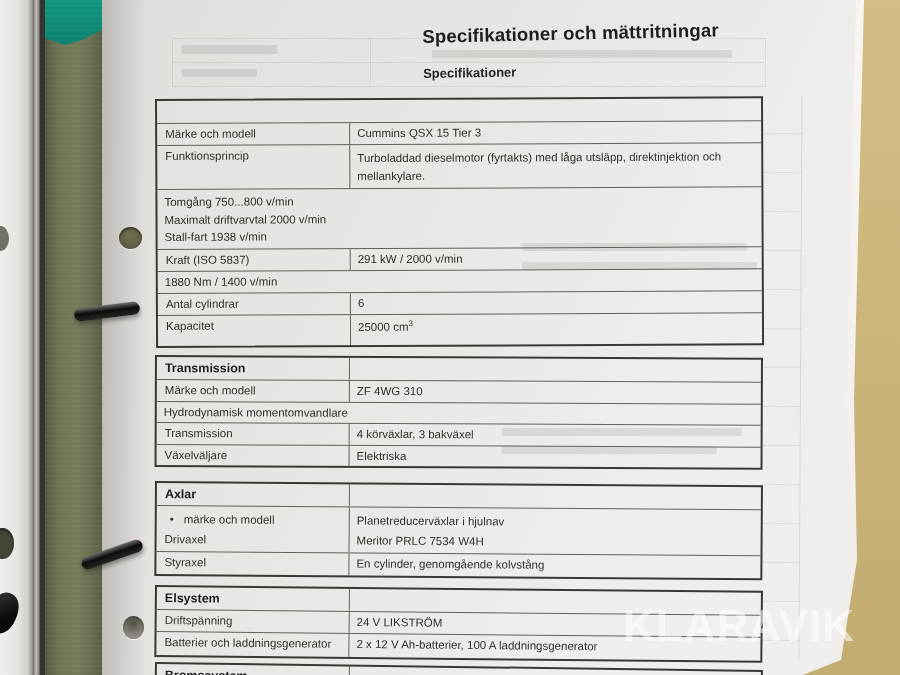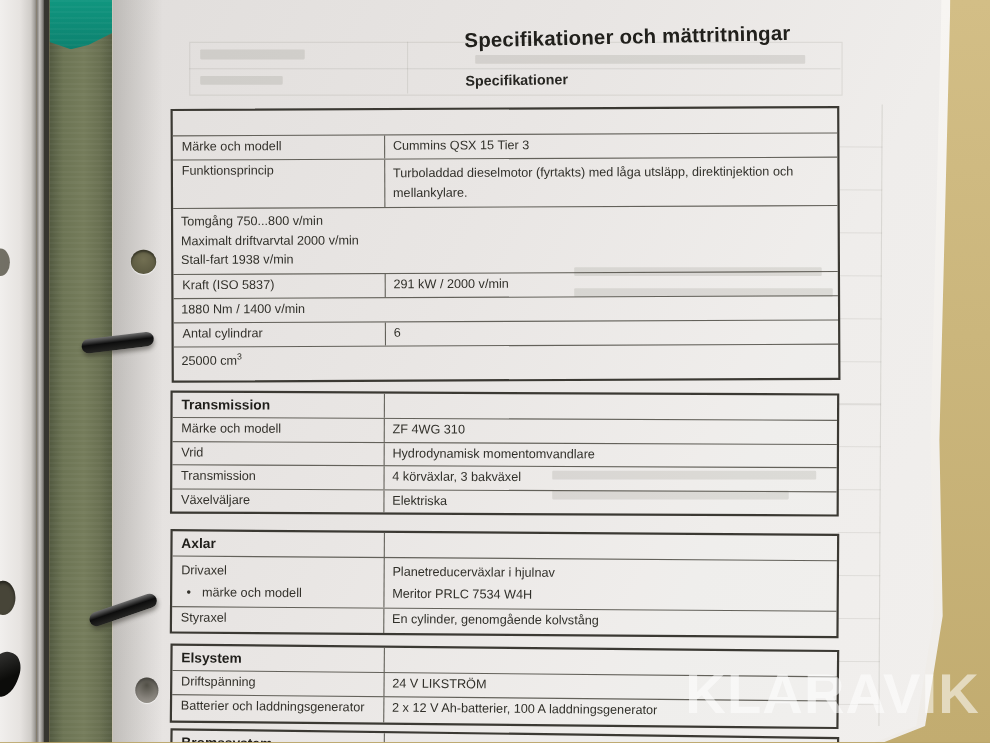--- a/index.html
+++ b/index.html
@@ -74,21 +74,21 @@
   .lbl{width:193px;flex:none;border-right:1px solid #63615a;box-sizing:border-box;
       padding:4px 6px 2px 8px;font-size:11.5px;color:#33312b;}
   .val{flex:1;box-sizing:border-box;padding:4px 6px 2px 7px;font-size:11.5px;color:#31302a;}
   .t-row.head .lbl{font-size:12.5px;font-weight:bold;color:#1f1e1a;padding-top:4px;}
   .mline{line-height:17.5px;}
   .wrapv{line-height:18px;max-width:392px;}
   .sub-lbl{line-height:19.5px;}
   .bullet{display:inline-block;width:14px;padding-left:5px;}
   sup{font-size:8px;}
 
-  .watermark{position:absolute;left:623px;top:601px;z-index:40;font-size:51px;font-weight:bold;
+  .watermark{position:absolute;left:623px;top:601px;z-index:40;font-size:44px;font-weight:bold;
       letter-spacing:1px;color:rgba(255,255,255,.55);white-space:nowrap;}
 </style>
 </head>
 <body>
 
 <div class="scene">
 
   <div class="left-pages">
     <div class="lp-hole-top"></div>
     <div class="lp-hole"></div>
@@ -145,37 +145,37 @@
           <div class="val">291 kW / 2000 v/min</div>
         </div>
         <div class="t-row" style="min-height:22px;">
           <div class="val">1880 Nm / 1400 v/min</div>
         </div>
         <div class="t-row" style="min-height:22px;">
           <div class="lbl">Antal cylindrar</div>
           <div class="val">6</div>
         </div>
         <div class="t-row" style="min-height:31px;">
+          <div class="lbl">Kapacitet</div>
           <div class="val"><span>25000 cm</span><sup>3</sup></div>
         </div>
       </div>
     </div>
 
     <div class="tbl-wrap" style="top:355px;transform:rotate(.25deg);">
       <div class="spec-table">
         <div class="t-row head" style="min-height:22px;">
           <div class="lbl">Transmission</div>
           <div class="val"></div>
         </div>
         <div class="t-row" style="min-height:22px;">
           <div class="lbl">Märke och modell</div>
           <div class="val">ZF 4WG 310</div>
         </div>
         <div class="t-row" style="min-height:21px;">
-          <div class="lbl">Vrid</div>
           <div class="val">Hydrodynamisk momentomvandlare</div>
         </div>
         <div class="t-row" style="min-height:22px;">
           <div class="lbl">Transmission</div>
           <div class="val">4 körväxlar, 3 bakväxel</div>
         </div>
         <div class="t-row" style="min-height:21px;">
           <div class="lbl">Växelväljare</div>
           <div class="val">Elektriska</div>
         </div>
@@ -183,22 +183,22 @@
     </div>
 
     <div class="tbl-wrap" style="top:481px;transform:rotate(.4deg);">
       <div class="spec-table">
         <div class="t-row head" style="min-height:22px;">
           <div class="lbl">Axlar</div>
           <div class="val"></div>
         </div>
         <div class="t-row" style="min-height:43px;">
           <div class="lbl">
+            <div class="sub-lbl"><span class="bullet">•</span><span>märke och modell</span></div>
             <div class="sub-lbl">Drivaxel</div>
-            <div class="sub-lbl"><span class="bullet">•</span><span>märke och modell</span></div>
           </div>
           <div class="val">
             <div class="sub-lbl">Planetreducerväxlar i hjulnav</div>
             <div class="sub-lbl">Meritor PRLC 7534 W4H</div>
           </div>
         </div>
         <div class="t-row" style="min-height:23px;">
           <div class="lbl">Styraxel</div>
           <div class="val">En cylinder, genomgående kolvstång</div>
         </div>

